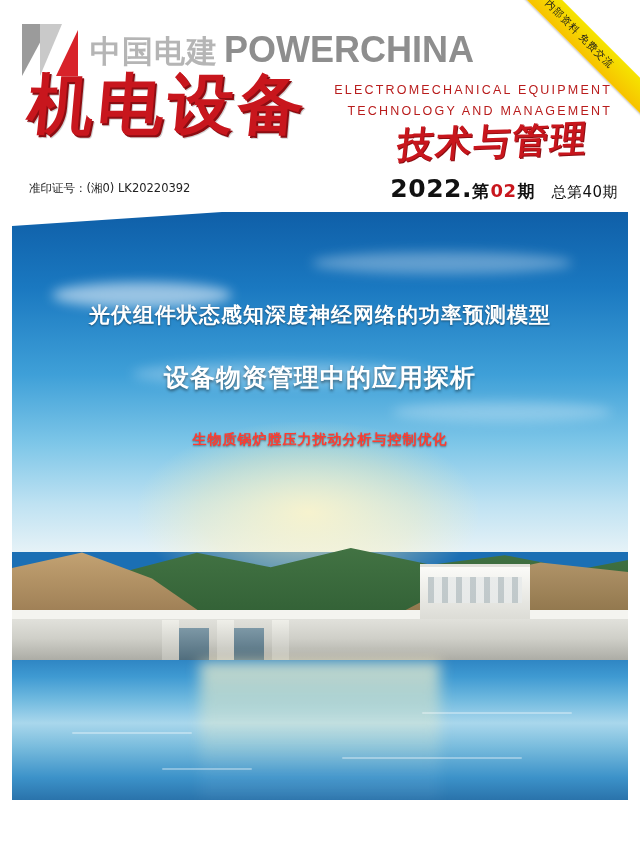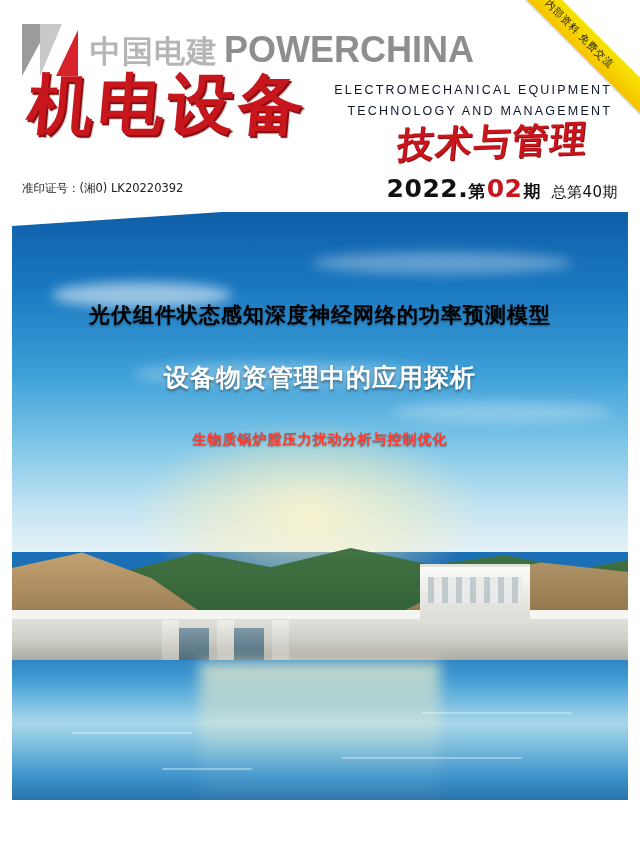--- a/index.html
+++ b/index.html
@@ -132,30 +132,30 @@
     color: #c8161d;
     letter-spacing: 2px;
     transform: skewX(-8deg) rotate(-2deg);
     text-shadow: 1px 1px 0 #8c0d12;
   }
   .en-lines {
     position: absolute;
     right: 28px;
     top: 80px;
     text-align: right;
-    color: #0f172a;
+    color: #b91c1c;
     font-size: 12.5px;
     letter-spacing: 2.2px;
     line-height: 1.65;
     font-family: "Liberation Sans", sans-serif;
   }
 
   .meta-row {
     position: absolute;
-    left: 0;
+    left: 7px;
     right: 0;
     top: 178px;
     height: 26px;
   }
   .issn-line {
     position: absolute;
     left: 22px;
     top: 3px;
     font-size: 11.5px;
     color: #222;
@@ -167,21 +167,21 @@
     top: -4px;
     font-family: "DejaVu Sans", sans-serif;
     font-size: 17px;
     color: #111;
     font-weight: bold;
     letter-spacing: 0.5px;
   }
   .issue-line .yr { font-size: 25px; }
   .issue-line .big {
     color: #c8161d;
-    font-size: 25px;
+    font-size: 18px;
     font-weight: bold;
     padding: 0 1px;
   }
   .issue-line .sm { font-weight: normal; font-size: 15px; }
 
   
   .photo {
     position: absolute;
     left: 12px;
     right: 12px;
@@ -352,21 +352,21 @@
     z-index: 20;
     text-align: center;
     font-family: "DejaVu Sans", sans-serif;
     font-weight: bold;
   }
   .hl {
     letter-spacing: 1px;
     line-height: 1.45;
   }
   .hl1 {
-    color: #000000;
+    color: #ffffff;
     font-size: 21px;
     text-shadow: 0 1px 2px rgba(0,0,0,0.45);
   }
   .hl2 {
     color: #ffffff;
     font-size: 25px;
     margin-top: 30px;
     text-shadow: 0 2px 3px rgba(0,0,0,0.45);
   }
   .hl2 .l2 { display:block; margin-top: 4px; }
@@ -473,21 +473,21 @@
 
     <div class="en-lines">
       <div>ELECTROMECHANICAL  EQUIPMENT</div>
       <div>TECHNOLOGY  AND  MANAGEMENT</div>
     </div>
 
     <div class="meta-row">
       <div class="issn-line">准印证号：(湘0) LK20220392</div>
       <div class="issue-line">
         <span class="yr">2022.</span><span>第</span><span class="big">02</span><span>期</span>
-        <span class="sm" style="margin-left:4px;">总第40期</span>
+        <span class="sm" style="margin-left:10px;">总第40期</span>
       </div>
     </div>
   </div>
 
   <div class="photo">
     <div class="corner-cut"></div>
 
     <div class="sky"></div>
     <div class="cloud c1"></div>
     <div class="cloud c2"></div>

